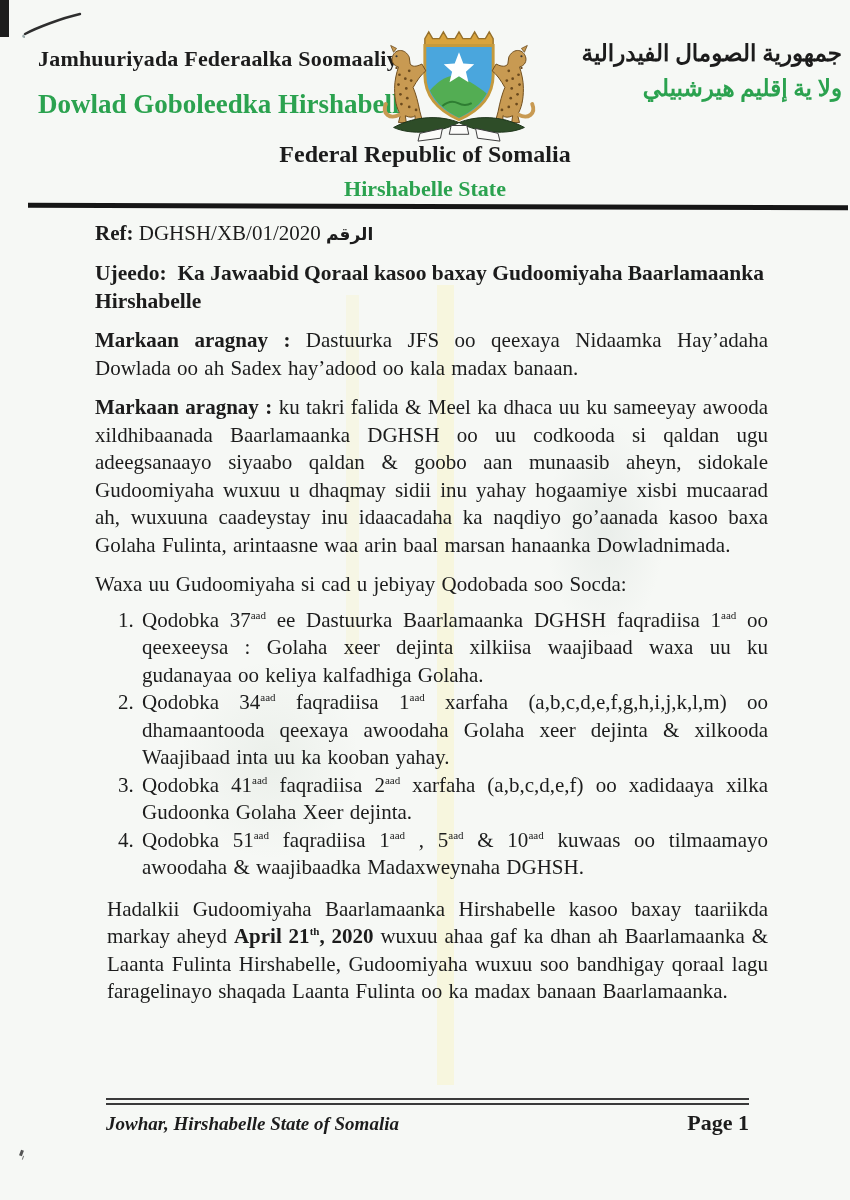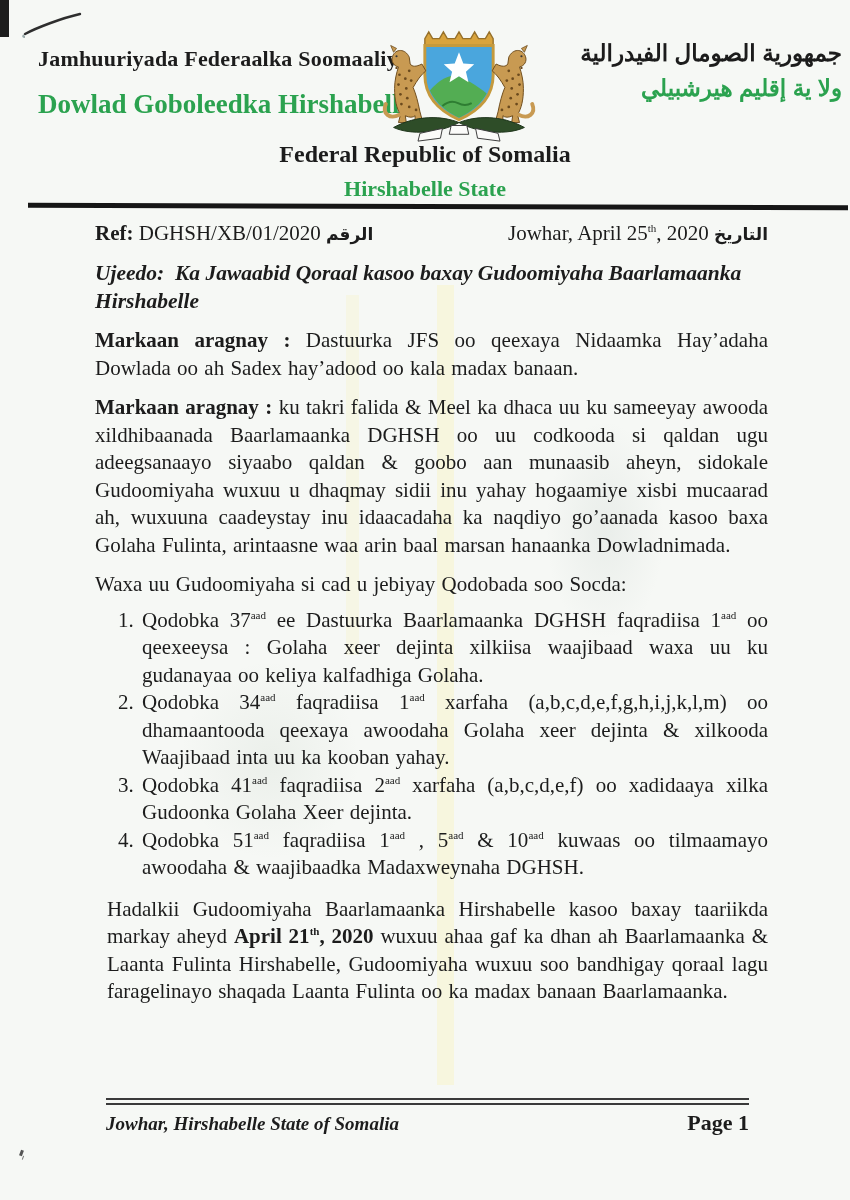--- a/index.html
+++ b/index.html
@@ -17,35 +17,35 @@
   .s2{left:437px;top:285px;width:17px;height:800px;background:rgba(250,238,160,0.26);}
   .blotch{position:absolute;pointer-events:none;border-radius:50%;}
   .b1{left:545px;top:420px;width:120px;height:220px;background:radial-gradient(ellipse,rgba(140,160,152,0.12),rgba(140,160,152,0) 70%);}
   .b2{left:180px;top:660px;width:180px;height:200px;background:radial-gradient(ellipse,rgba(140,165,140,0.10),rgba(140,165,140,0) 70%);}
 
   
   .hdr-left{position:absolute;left:38px;top:46px;}
   .hl1{font-size:22px;font-weight:bold;letter-spacing:0.2px;}
   .hl2{margin-top:17px;font-size:27px;font-weight:bold;color:#2ba24f;}
   .emblem{position:absolute;left:366px;top:24px;}
-  .hdr-ar{position:absolute;right:8px;top:40px;text-align:right;font-family:Liberation Sans, sans-serif;direction:rtl;}
+  .hdr-ar{position:absolute;right:8px;top:40px;text-align:right;font-family:Liberation Serif, serif;direction:rtl;}
   .ha1{font-size:23px;font-weight:bold;}
   .ha2{margin-top:8px;font-size:23px;font-weight:bold;color:#2ba24f;}
   .hdr-center{position:absolute;left:0;right:0;top:141px;text-align:center;}
   .hc1{font-size:24px;font-weight:bold;}
   .hc2{margin-top:8px;font-size:22px;font-weight:bold;color:#2ba24f;}
   .rule-thick{position:absolute;left:28px;right:2px;top:204px;height:5px;background:#161616;transform:rotate(0.18deg);}
 
   
   .body{position:absolute;left:95px;top:220px;width:673px;}
   .ref-row{display:flex;justify-content:space-between;font-size:21px;line-height:27px;align-items:center;}
   .ar{font-family:"DejaVu Sans",sans-serif;font-size:17px;font-weight:bold;}
   .b{font-weight:bold;}
   sup{font-size:11px;line-height:0;vertical-align:super;letter-spacing:0;}
-  .subject{margin:12px 0 0 0;font-size:21.5px;font-weight:bold;line-height:27.5px;white-space:pre-wrap;font-style:italic;}
+  .subject{margin:12px 0 0 0;font-size:21.5px;font-weight:bold;line-height:27.5px;white-space:pre-wrap;}
   .para{margin:12px 0 0 0;font-size:21px;line-height:27.5px;text-align:justify;word-spacing:1px;}
   ol.qlist{list-style:none;margin:8px 0 0 0;padding:0;}
   ol.qlist li{position:relative;padding-left:47px;font-size:21px;line-height:27.5px;text-align:justify;word-spacing:1px;margin:0;}
   ol.qlist .num{position:absolute;left:23px;top:0;}
   .closing{margin:14px 0 0 12px;font-size:21px;line-height:27.5px;text-align:justify;word-spacing:1px;}
 
   
   .footer-rule{position:absolute;left:106px;top:1098px;width:643px;height:3px;border-top:2px solid #3a3a3a;border-bottom:2px solid #3a3a3a;}
   .footer-row{position:absolute;left:106px;top:1110px;width:643px;display:flex;justify-content:space-between;align-items:baseline;gap:40px;}
   .f-left{font-size:19px;font-weight:bold;font-style:italic;}
@@ -145,21 +145,20 @@
   <div class="hdr-center">
     <div class="hc1">Federal Republic of Somalia</div>
     <div class="hc2">Hirshabelle State</div>
   </div>
 
   <div class="rule-thick"></div>
 
   <div class="body">
     <div class="ref-row">
       <div><span class="b">Ref:</span><span> DGHSH/XB/01/2020 </span><span class="ar">الرقم</span></div>
-      <div><span>Jowhar, April 25</span><sup>th</sup><span>, 2020 </span><span class="ar">التاريخ</span></div>
     </div>
 
     <p class="subject">Ujeedo:  Ka Jawaabid Qoraal kasoo baxay Gudoomiyaha Baarlamaanka Hirshabelle</p>
 
     <p class="para"><span class="b">Markaan aragnay : </span><span>Dastuurka JFS oo qeexaya Nidaamka Hay’adaha Dowlada oo ah Sadex hay’adood oo kala madax banaan.</span></p>
     <p class="para"><span class="b">Markaan aragnay : </span><span>ku takri falida &amp; Meel ka dhaca uu ku sameeyay awooda xildhibaanada Baarlamaanka DGHSH oo uu codkooda si qaldan ugu adeegsanaayo siyaabo qaldan &amp; goobo aan munaasib aheyn, sidokale Gudoomiyaha wuxuu u dhaqmay sidii inu yahay hogaamiye xisbi mucaarad ah, wuxuuna caadeystay inu idaacadaha ka naqdiyo go’aanada kasoo baxa Golaha Fulinta, arintaasne waa arin baal marsan hanaanka Dowladnimada.</span></p>
     <p class="para"><span>Waxa uu Gudoomiyaha si cad u jebiyay Qodobada soo Socda:</span></p>
 
     <ol class="qlist">
       <li>

